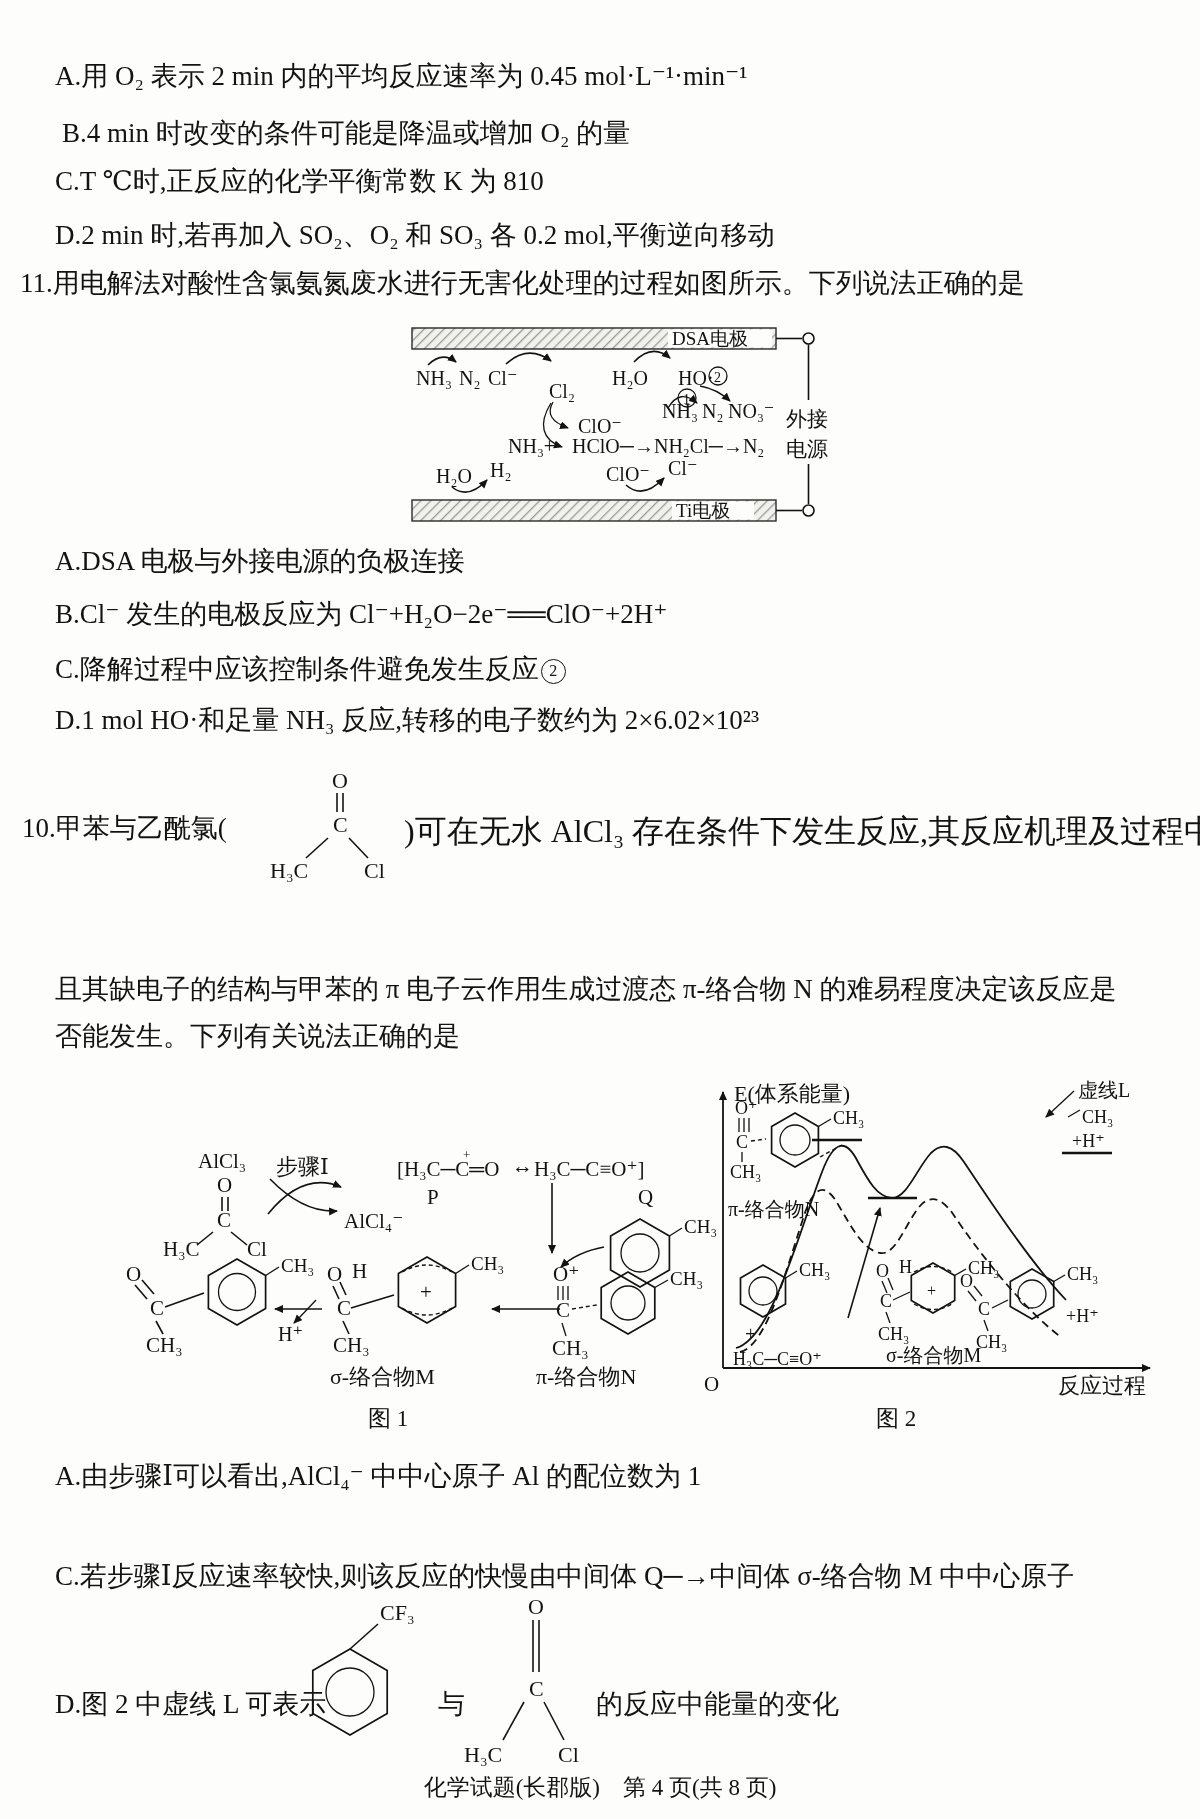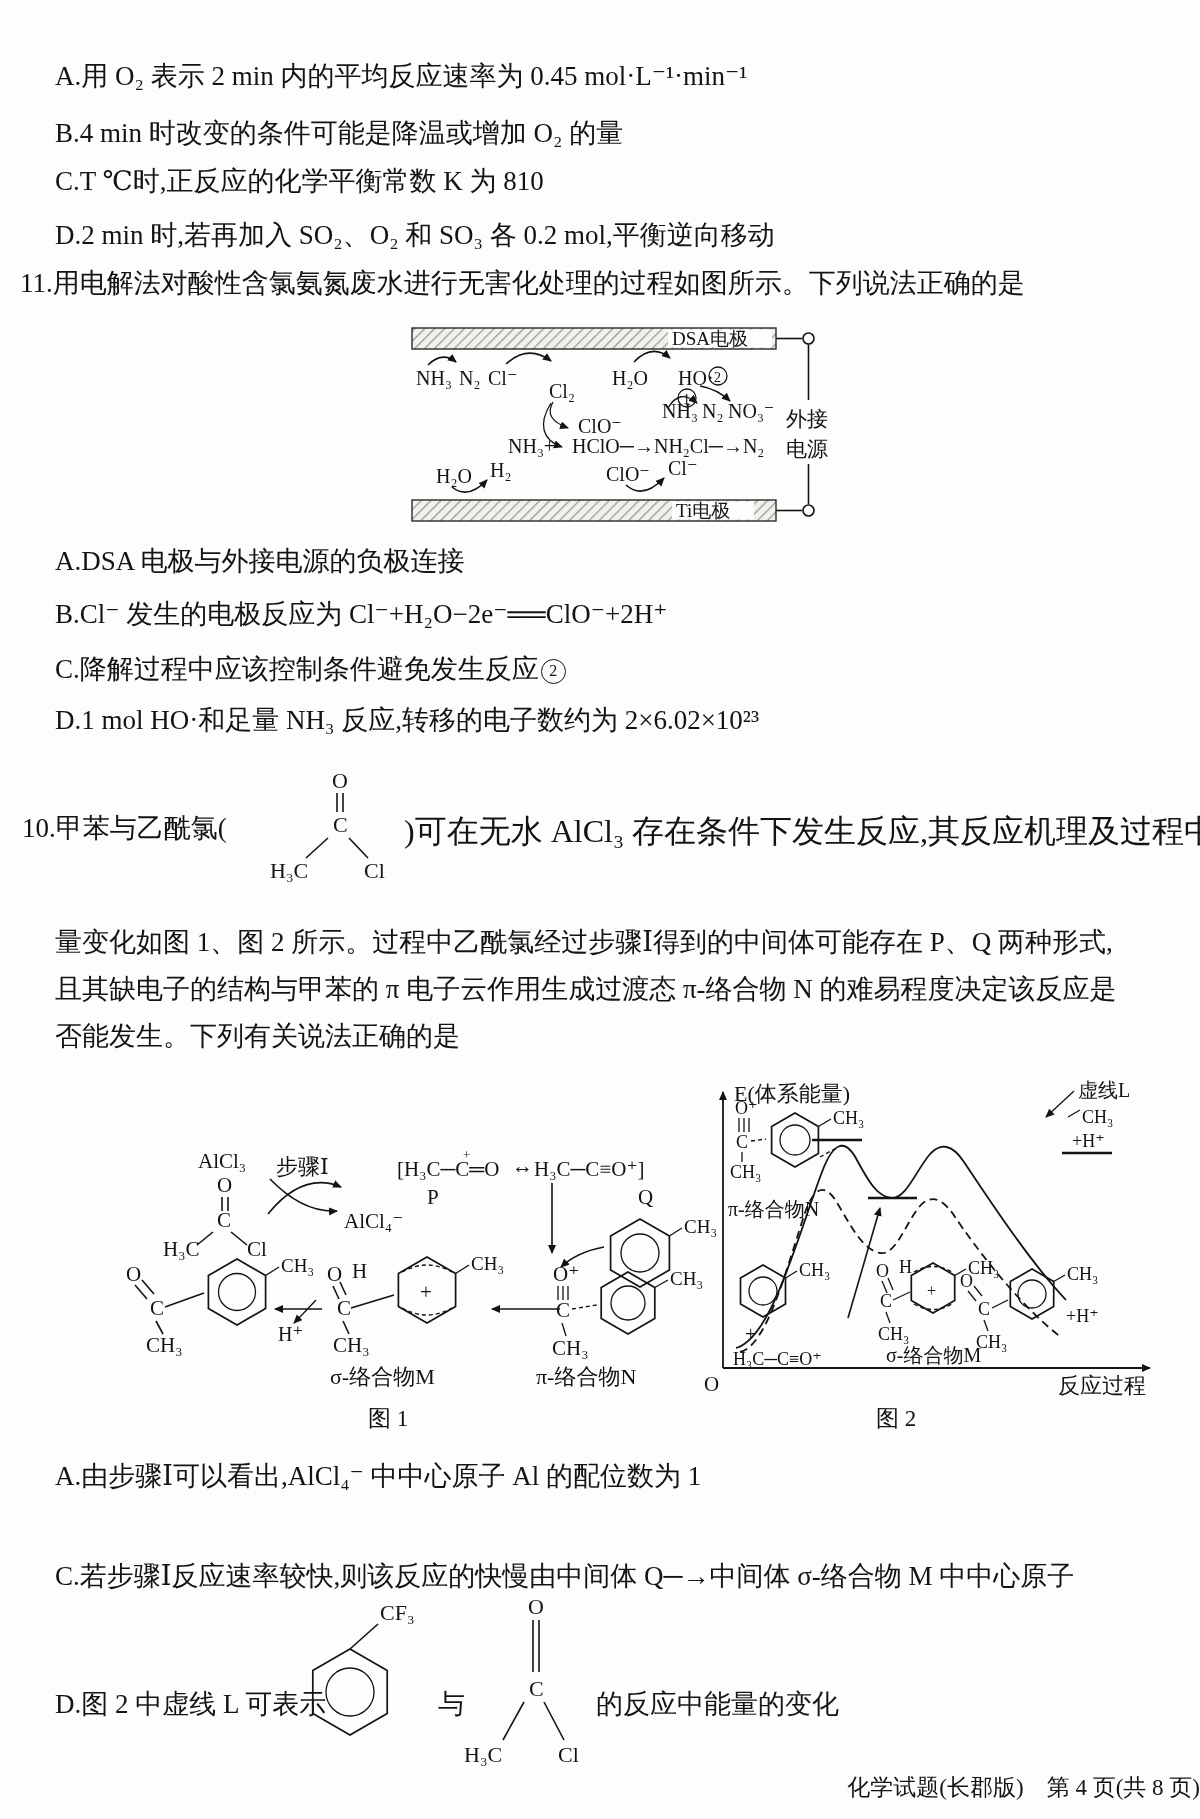--- a/index.html
+++ b/index.html
@@ -1,39 +1,39 @@
 <!DOCTYPE html>
 <html><head>
 <meta charset="utf-8">
 <style>
   * { margin:0; padding:0; box-sizing:border-box; }
   html,body { background:#e9e9e9; }
   .page { position:relative; width:1200px; height:1819px; background:#fdfdfc; color:#131313;
           font-family:"Liberation Serif","DejaVu Serif",serif; overflow:hidden; }
   .t  { position:absolute; font-size:27px; white-space:nowrap; letter-spacing:0; }
   .t2 { position:absolute; font-size:32px; white-space:nowrap; }
-  .footer { position:absolute; left:0; right:0; text-align:right; font-size:23px; }
+  .footer { position:absolute; left:0; right:0; text-align:center; font-size:23px; }
   .circled { display:inline-block; width:25px; height:25px; line-height:22px; border:1.6px solid #131313;
              border-radius:50%; text-align:center; font-size:16px; vertical-align:2px; margin-left:2px; }
   svg { position:absolute; overflow:visible; }
   svg text { font-family:"Liberation Serif","DejaVu Serif",serif; fill:#131313; }
   .ln  { stroke:#131313; stroke-width:1.6; fill:none; }
   .ln13{ stroke:#131313; stroke-width:1.3; fill:none; }
   .cur { stroke:#131313; stroke-width:1.8; fill:none; }
   .dsh { stroke:#131313; stroke-width:1.4; fill:none; stroke-dasharray:4 3; }
   .ring{ stroke:#131313; stroke-width:1.7; fill:none; }
   .lvl { stroke:#131313; stroke-width:2.4; fill:none; }
 </style>
 </head>
 <body>
 
 <div class="page">
 
   <div class="t" style="left:55px;top:58px">A.用 O₂ 表示 2 min 内的平均反应速率为 0.45 mol·L⁻¹·min⁻¹</div>
-  <div class="t" style="left:55px;top:115px">B.4 min 时改变的条件可能是降温或增加 O₂ 的量</div>
+  <div class="t" style="left:62px;top:115px">B.4 min 时改变的条件可能是降温或增加 O₂ 的量</div>
   <div class="t" style="left:55px;top:163px">C.T ℃时,正反应的化学平衡常数 K 为 810</div>
   <div class="t" style="left:55px;top:217px">D.2 min 时,若再加入 SO₂、O₂ 和 SO₃ 各 0.2 mol,平衡逆向移动</div>
 
   <div class="t" style="left:20px;top:265px">11.用电解法对酸性含氯氨氮废水进行无害化处理的过程如图所示。下列说法正确的是</div>
 
   <svg style="left:395px;top:322px" width="450" height="212" viewBox="395 322 450 212">
     <defs>
       <marker id="ah1" markerWidth="10" markerHeight="9" refX="8" refY="4" orient="auto" markerUnits="userSpaceOnUse">
         <path d="M0,0 L9,4 L0,8 Z" fill="#131313"></path>
       </marker>
@@ -118,21 +118,20 @@
     <text x="332" y="788" font-size="22">O</text>
     <line class="ln" x1="337" y1="793" x2="337" y2="812"></line>
     <line class="ln" x1="343" y1="793" x2="343" y2="812"></line>
     <text x="333" y="832" font-size="22">C</text>
     <line class="ln" x1="328" y1="838" x2="306" y2="858"></line>
     <line class="ln" x1="349" y1="838" x2="368" y2="858"></line>
     <text x="270" y="878" font-size="22">H₃C</text>
     <text x="364" y="878" font-size="22">Cl</text>
   </svg>
 
-  <div class="t" style="left:55px;top:924px">量变化如图 1、图 2 所示。过程中乙酰氯经过步骤Ⅰ得到的中间体可能存在 P、Q 两种形式,</div>
   <div class="t" style="left:55px;top:1018px">否能发生。下列有关说法正确的是</div>
   <div class="t" style="left:55px;top:971px">且其缺电子的结构与甲苯的 π 电子云作用生成过渡态 π-络合物 N 的难易程度决定该反应是</div>
 
   <svg style="left:85px;top:1145px" width="660" height="295" viewBox="85 1145 660 295">
     <defs>
       <marker id="ah2" markerWidth="10" markerHeight="9" refX="8" refY="4" orient="auto" markerUnits="userSpaceOnUse">
         <path d="M0,0 L9,4 L0,8 Z" fill="#131313"></path>
       </marker>
     </defs>
 

